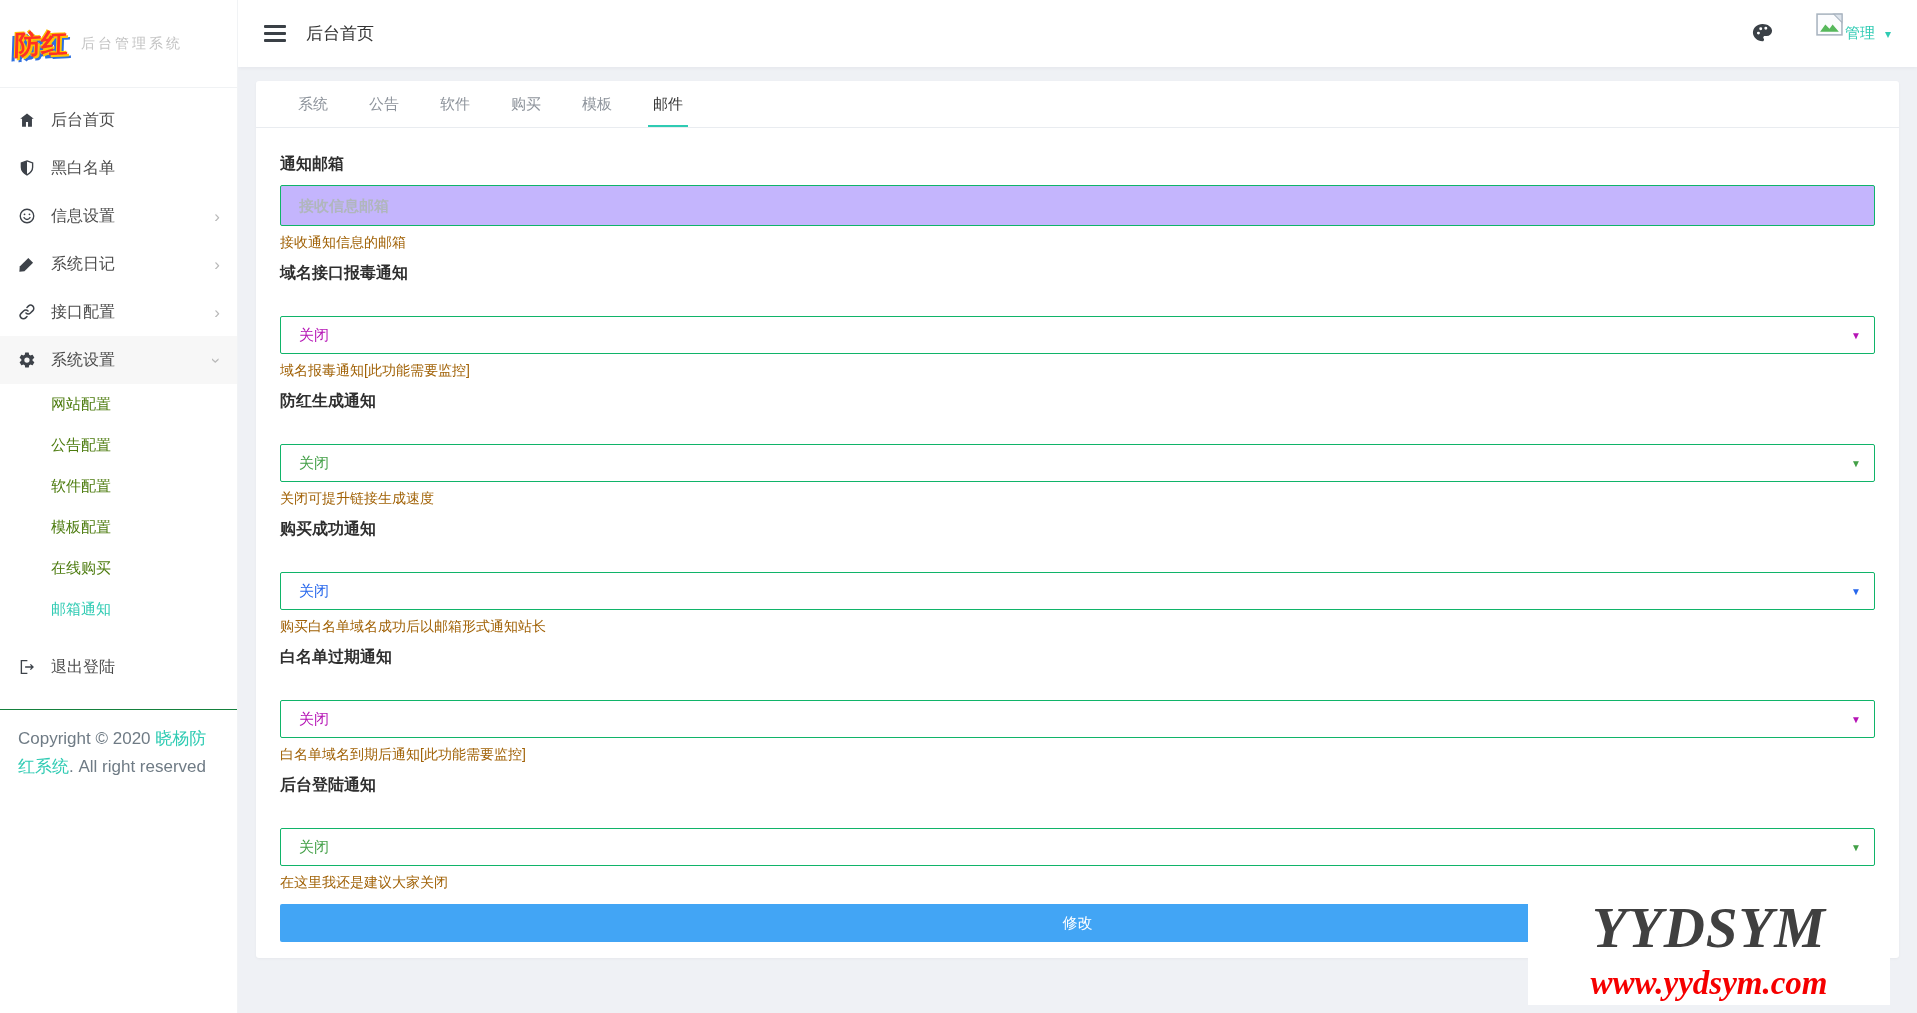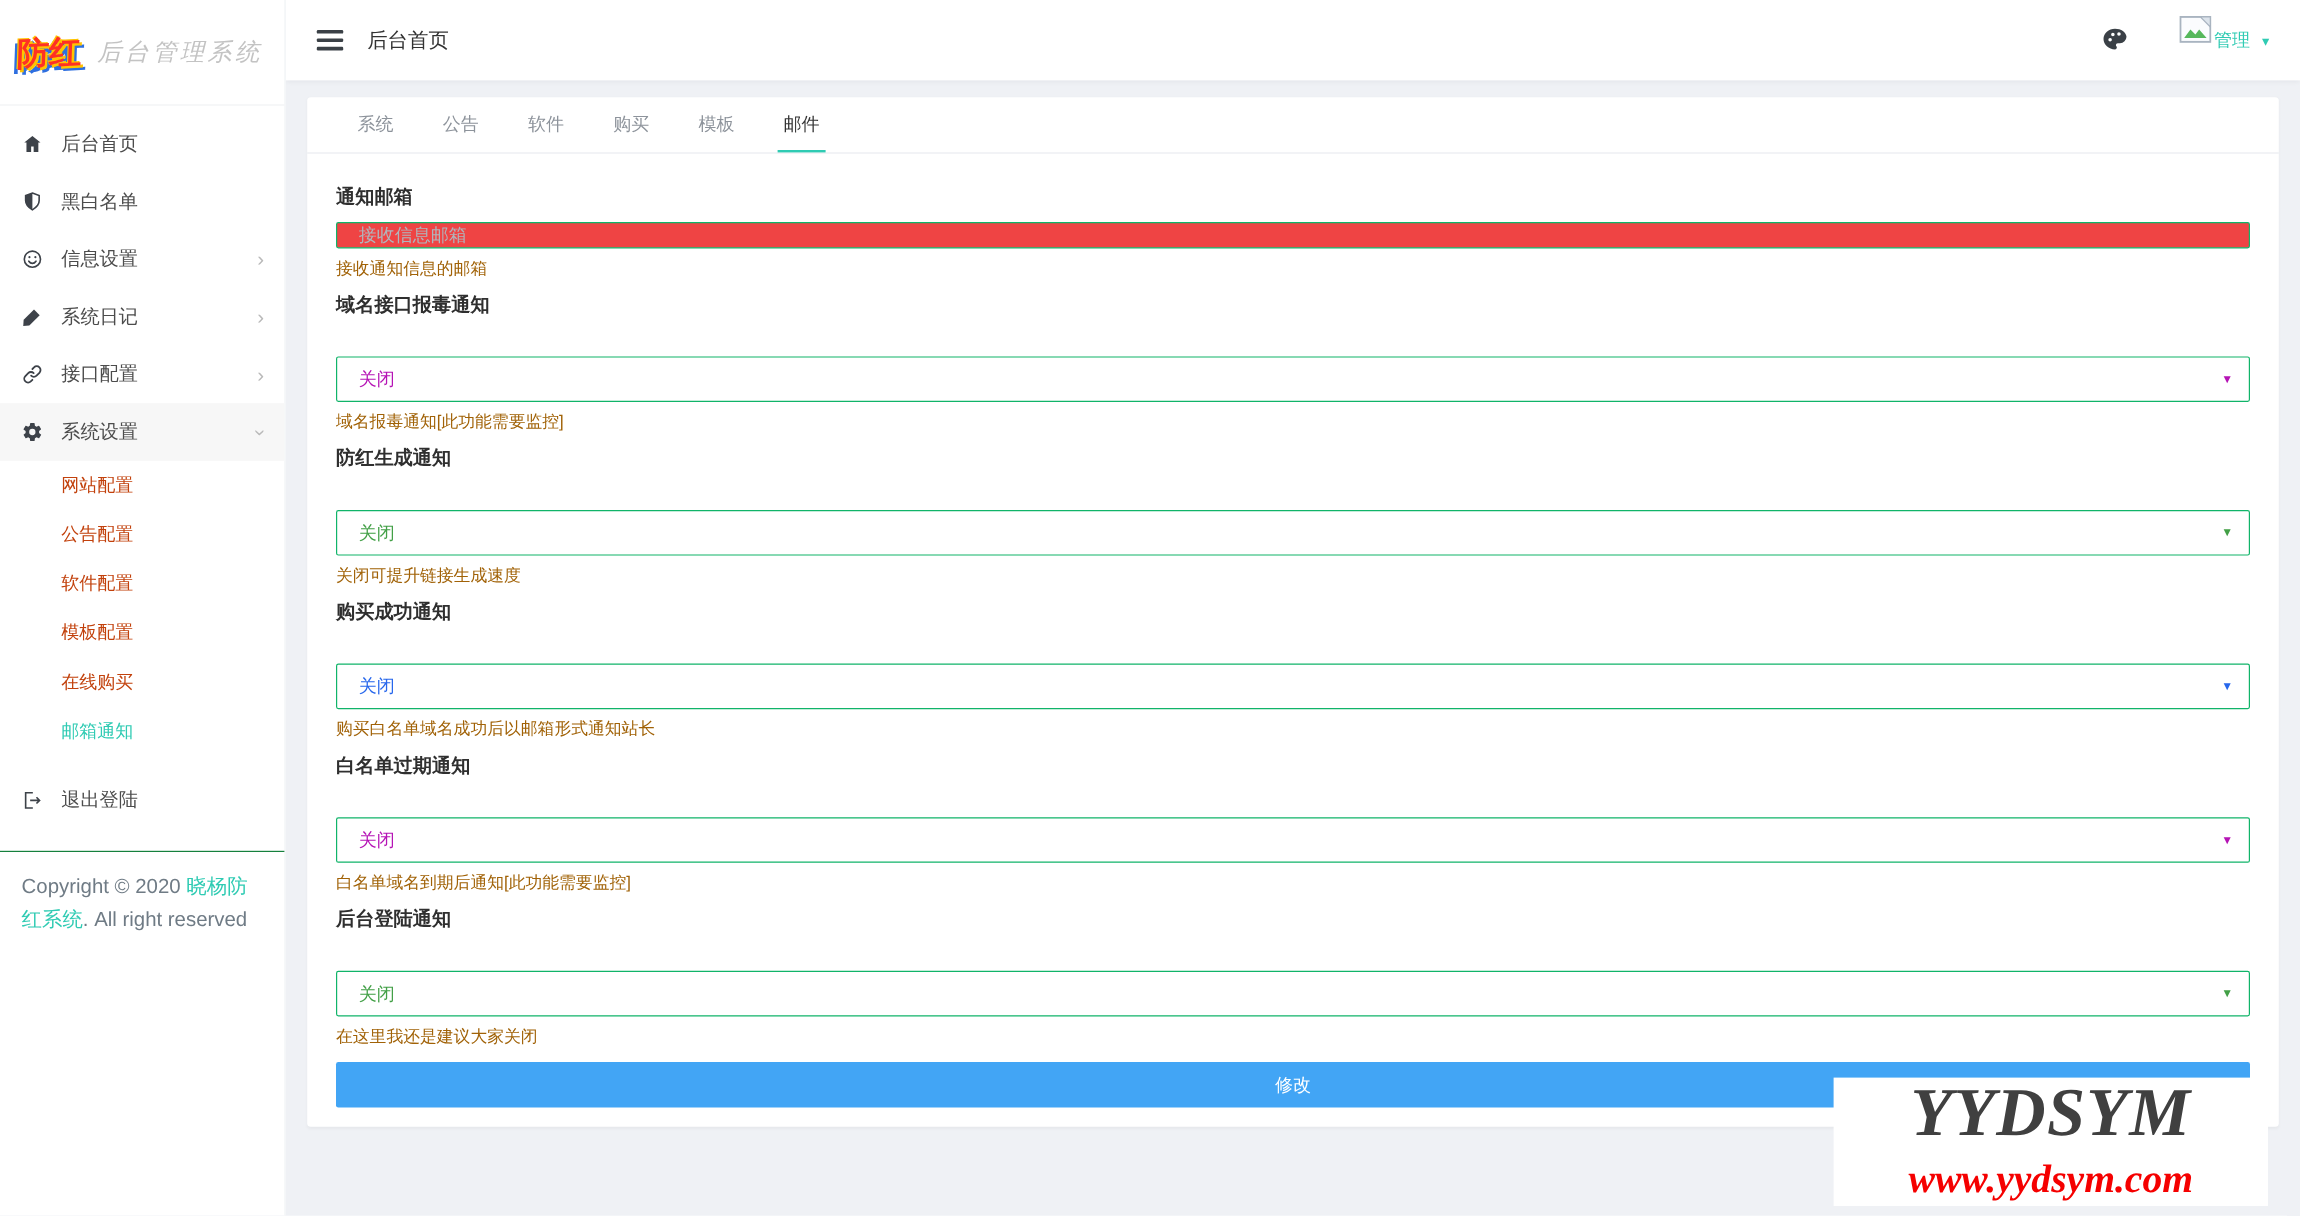--- a/index.html
+++ b/index.html
@@ -12,33 +12,33 @@
   a { text-decoration:none; }
 
   
   .sidebar { position:absolute; left:0; top:0; width:238px; height:100%;
     background:#fff; border-right:1px solid #f1f3f5; z-index:3; }
   .sb-header { height:88px; display:flex; align-items:center; padding:0 14px;
     border-bottom:1px solid #f0f2f4; }
   .logo-badge { font-size:27px; font-weight:bold; color:#ff3124; white-space:nowrap;
     transform:rotate(-3deg) skew(-5deg);
     text-shadow:-1px -1px 0 #ffc400, 2px 2px 0 #ffc400, 4px 4px 0 #2e6fe0, -3px 3px 0 #2e6fe0; }
-  .sb-title { margin-left:13px; font-size:20px; color:#c3c3c3; letter-spacing:3px; white-space:nowrap;font-style:italic; }
+  .sb-title { margin-left:13px; font-size:14px; color:#c3c3c3; letter-spacing:3px; white-space:nowrap; }
 
   .menu { padding-top:8px; }
   .m-item { position:relative; height:48px; display:flex; align-items:center;
     padding:0 18px; font-size:16px; color:#4c4c4c; cursor:pointer; }
   .m-item.active { background:#f7f7f7; }
   .m-item .m-icon { width:18px; height:18px; margin-right:15px; color:#3d4249; flex:none; }
   .m-item .m-icon svg { width:18px; height:18px; display:block; }
   .chev { position:absolute; right:17px; color:#b9b9b9; font-size:17px; line-height:1; }
   .chev.down { transform:rotate(90deg); }
 
   .submenu .s-item { height:41px; display:flex; align-items:center;
-    padding-left:51px; font-size:15px; color:#c2410c; cursor:pointer; }
+    padding-left:51px; font-size:15px; color:#4d7c0f; cursor:pointer; }
   .submenu .s-item.active { color:#2fcbb3; }
   .m-item.logout { margin-top:13px; }
 
   .sb-copy { border-top:1px solid #15803d; margin-top:18px; padding:15px 18px;
     font-size:17px; color:#6f7b85; line-height:1.65; }
   .sb-copy a { color:#2fcbb3; }
 
   
   .topbar { position:absolute; left:238px; top:0; right:0; height:67px; background:#fff;
     display:flex; align-items:center; padding:0 26px; z-index:2;
@@ -61,23 +61,23 @@
     box-shadow:0 1px 3px rgba(0,0,0,.04); }
 
   .tabs { display:flex; padding:0 37px; height:47px; border-bottom:1px solid #e9ecf0; }
   .tab { margin-right:31px; padding:0 5px; font-size:15px; color:#8d939b;
     line-height:45px; border-bottom:2px solid transparent; cursor:pointer; }
   .tab.active { color:#333; border-bottom-color:#2fcbb3; }
 
   .form { padding:26px 24px 16px; }
   .group { margin-bottom:11px; }
   .g-label { font-size:16px; font-weight:bold; color:#2f2f2f; margin-bottom:10px; }
-  .text-input { width:100%; height:22px; border:1px solid #10b469; border-radius:2px;
-    padding:0 18px; font-size:15px; color:#333; outline:none; background:#ef4444;
-    font-family:inherit; }
+  .text-input { width:100%; height:41px; border:1px solid #10b469; border-radius:2px;
+    padding:0 18px; font-size:15px; color:#333; outline:none; background:#c4b5fd;
+    font-family:inherit;font-weight:bold; }
   .text-input::placeholder { color:#b0b6bd; }
   .control.select { position:relative; height:38px; border:1px solid #10b469;
     border-radius:2px; background:#fff; display:flex; align-items:center;
     padding:0 18px; font-size:15px; cursor:pointer;margin-top:32px; }
   .control.select .caret { position:absolute; right:13px; font-size:10px; }
   .g-help { margin-top:8px; font-size:14px; color:#a16207; }
   .submit { display:block; width:100%; height:38px; margin-top:12px; border:none;
     border-radius:2px; background:#42a5f5; color:#fff; font-size:15px; cursor:pointer;
     font-family:inherit; }
 

